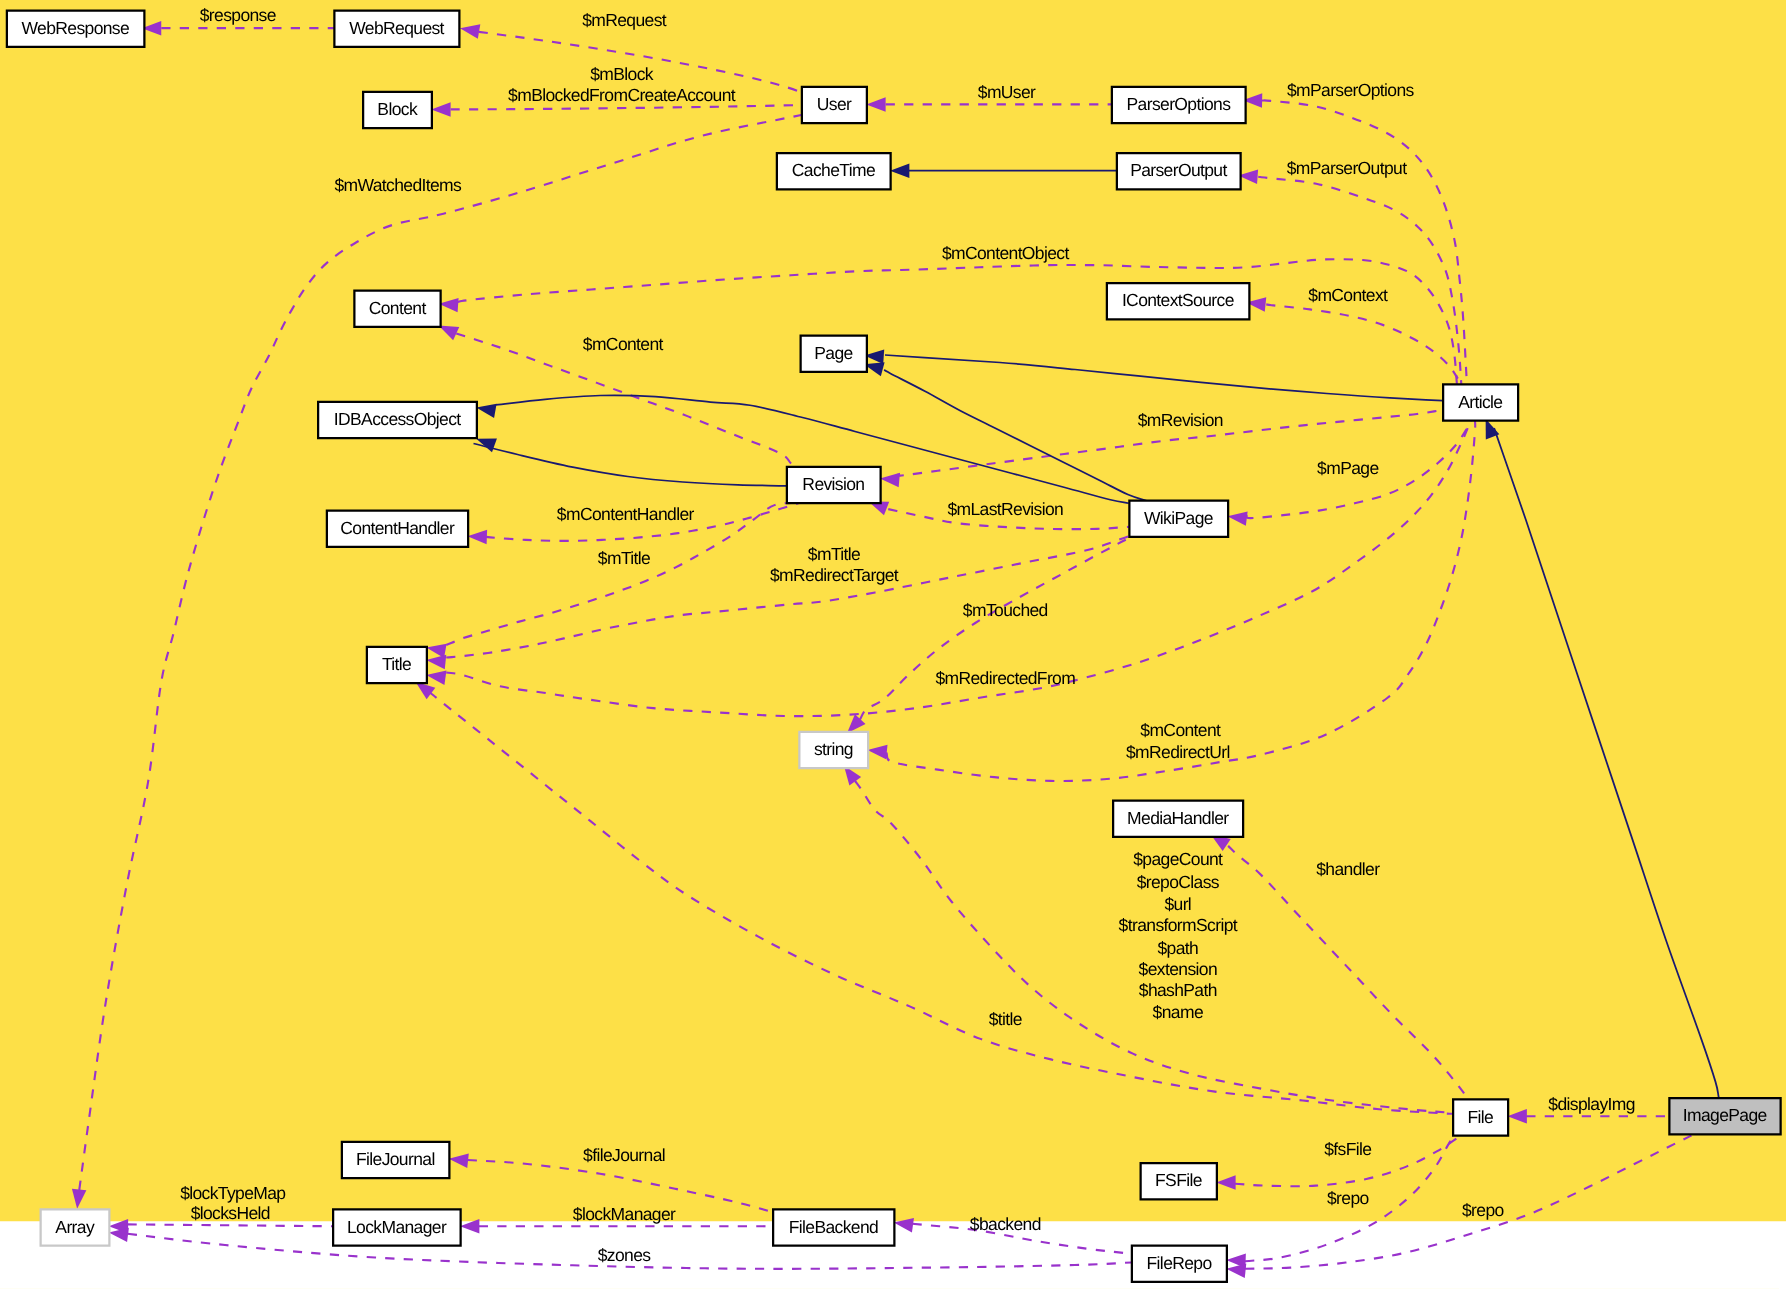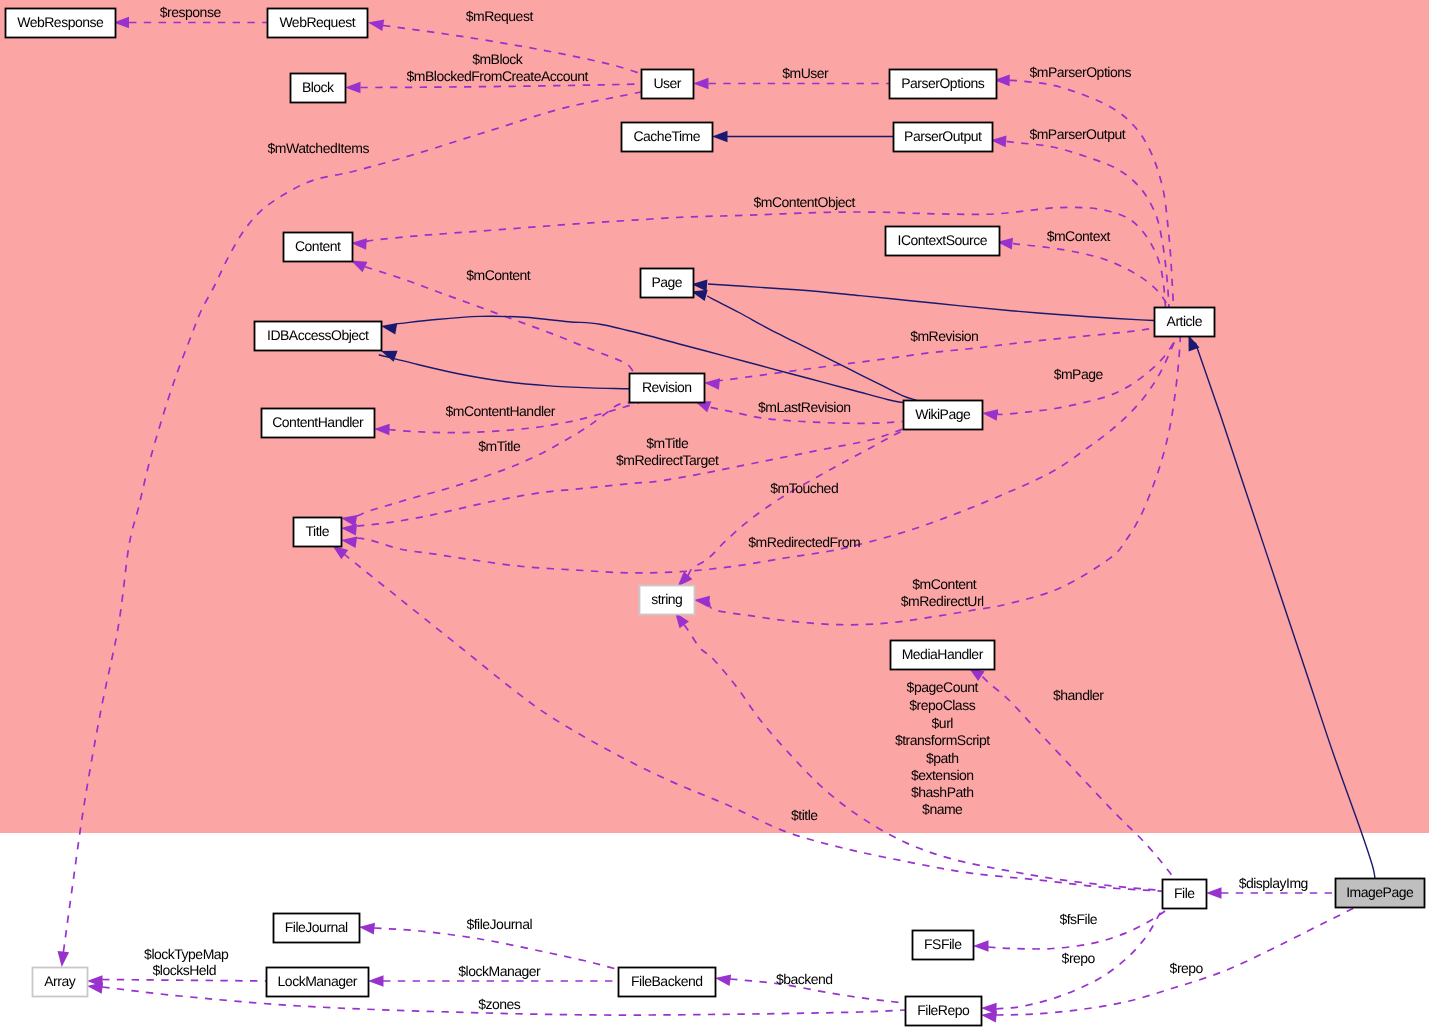--- a/index.html
+++ b/index.html
@@ -1,20 +1,20 @@
 <!DOCTYPE html>
 <html><head>
 <meta charset="utf-8">
 <style>
   html,body{margin:0;padding:0;background:#fff;}
   body{width:1429px;height:1031px;overflow:hidden;
        font-family:"Liberation Sans",sans-serif;
        -webkit-font-smoothing:antialiased;
        text-rendering:geometricPrecision;}
-  #diagram{position:relative;width:1429px;height:833px;background:#fca5a5;}
+  #diagram{position:relative;width:1429px;height:977px;background:#fde047;}
   svg#graph{position:absolute;top:0;left:0;display:block;}
   .edge-usage{fill:none;stroke:#9932cc;stroke-width:1.7;stroke-dasharray:7.4 7.4;}
   .edge-inherit{fill:none;stroke:#191970;stroke-width:1.4;}
   .head-usage{fill:#9932cc;stroke:none;}
   .head-inherit{fill:#191970;stroke:none;}
   .nodebox{fill:#ffffff;stroke:#000000;stroke-width:1.8;}
   .nodebox.gray{stroke:#c8c8c8;stroke-width:1.8;}
   .nodebox.selected{fill:#bfbfbf;stroke:#000000;stroke-width:1.8;}
   .nodelabel{font-family:"Liberation Sans",sans-serif;font-size:14px;fill:#000;
        text-anchor:middle;letter-spacing:-0.5px;}

